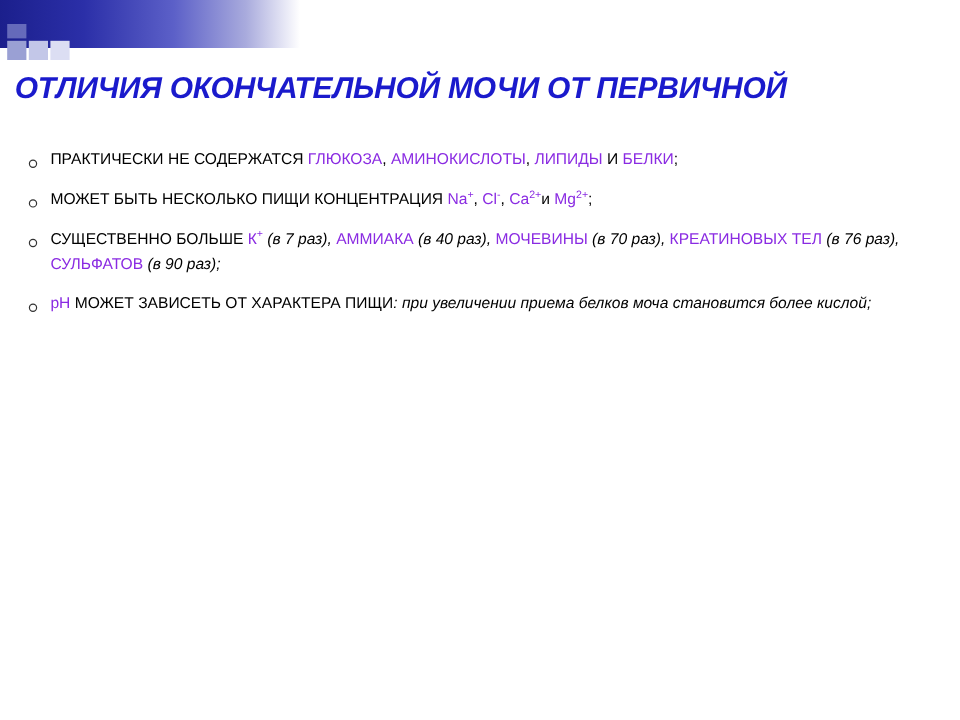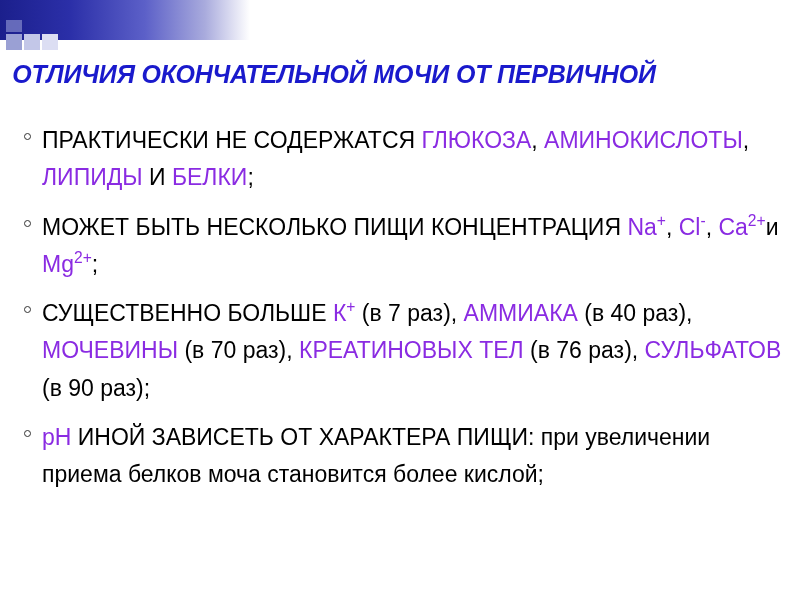--- a/index.html
+++ b/index.html
@@ -65,52 +65,52 @@
   }
   ul.bullets {
     list-style: none;
     margin: 0;
     padding: 0;
   }
   ul.bullets > li {
     position: relative;
     padding-left: 24px;
     margin-bottom: 12px;
-    font-size: 23px;
+    font-size: 13px;
     line-height: 1.62;
     color: #000000;
   }
   ul.bullets > li::before {
     content: "";
     position: absolute;
     left: 6px;
     top: 11px;
     width: 5px;
     height: 5px;
     border: 1px solid #333333;
     border-radius: 50%;
     background: transparent;
   }
   .hl { color: #8a2be2; }
-  .lower { text-transform: none; }
+  .lower { text-transform: none; font-style: italic; }
   sup { font-size: 0.68em; vertical-align: super; line-height: 0; }
 </style>
 </head>
 <body>
 
 <div class="corner-decor">
   <div class="band"></div>
   <div class="sq sq4"></div>
   <div class="sq sq1"></div>
   <div class="sq sq2"></div>
   <div class="sq sq3"></div>
 </div>
 
 <div class="slide-title">ОТЛИЧИЯ ОКОНЧАТЕЛЬНОЙ МОЧИ ОТ ПЕРВИЧНОЙ</div>
 
 <div class="content">
   <ul class="bullets" id="bullet-list">
       <li><span>ПРАКТИЧЕСКИ НЕ СОДЕРЖАТСЯ </span><span class="hl">ГЛЮКОЗА</span><span>,   </span><span class="hl">АМИНОКИСЛОТЫ</span><span>, </span><span class="hl">ЛИПИДЫ</span><span> И </span><span class="hl">БЕЛКИ</span><span>;</span></li>
       <li><span> МОЖЕТ БЫТЬ НЕСКОЛЬКО ПИЩИ КОНЦЕНТРАЦИЯ </span><span class="hl">Na</span><sup class="hl">+</sup><span>, </span><span class="hl">Cl</span><sup class="hl">-</sup><span>, </span><span class="hl">Ca</span><sup class="hl">2+</sup><span>и </span><span class="hl">Mg</span><sup class="hl">2+</sup><span>;</span></li>
       <li><span> СУЩЕСТВЕННО БОЛЬШЕ </span><span class="hl">К</span><sup class="hl">+</sup><span class="lower"> (в 7 раз), </span><span class="hl">АММИАКА</span><span class="lower"> (в 40 раз), </span><span class="hl">МОЧЕВИНЫ</span><span class="lower"> (в 70 раз), </span><span class="hl">КРЕАТИНОВЫХ ТЕЛ</span><span class="lower"> (в 76 раз), </span><span class="hl">СУЛЬФАТОВ</span><span class="lower"> (в 90 раз);</span></li>
-      <li><span> </span><span class="hl">рН</span><span> ИНОЙ ЗАВИСЕТЬ ОТ ХАРАКТЕРА ПИЩИ</span><span class="lower">: при увеличении приема белков моча становится более кислой;</span></li>
+      <li><span> </span><span class="hl">рН</span><span> МОЖЕТ ЗАВИСЕТЬ ОТ ХАРАКТЕРА ПИЩИ</span><span class="lower">: при увеличении приема белков моча становится более кислой;</span></li>
     </ul>
 </div>
 
 </body></html>

